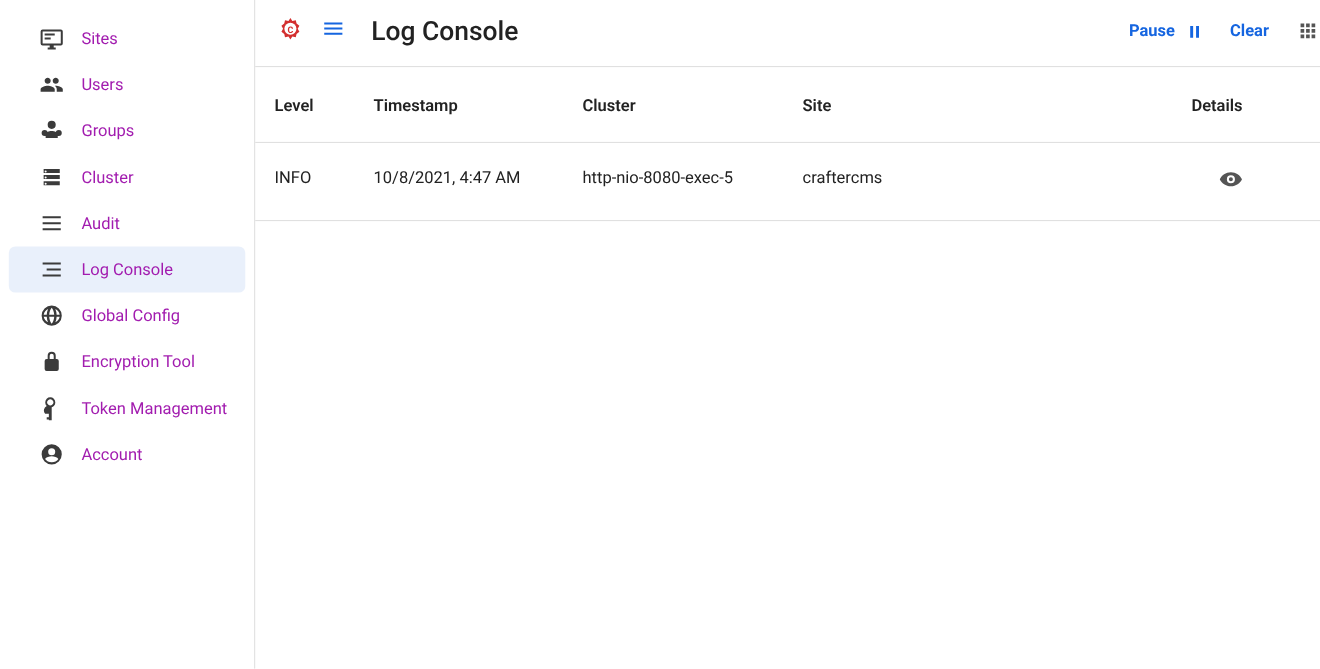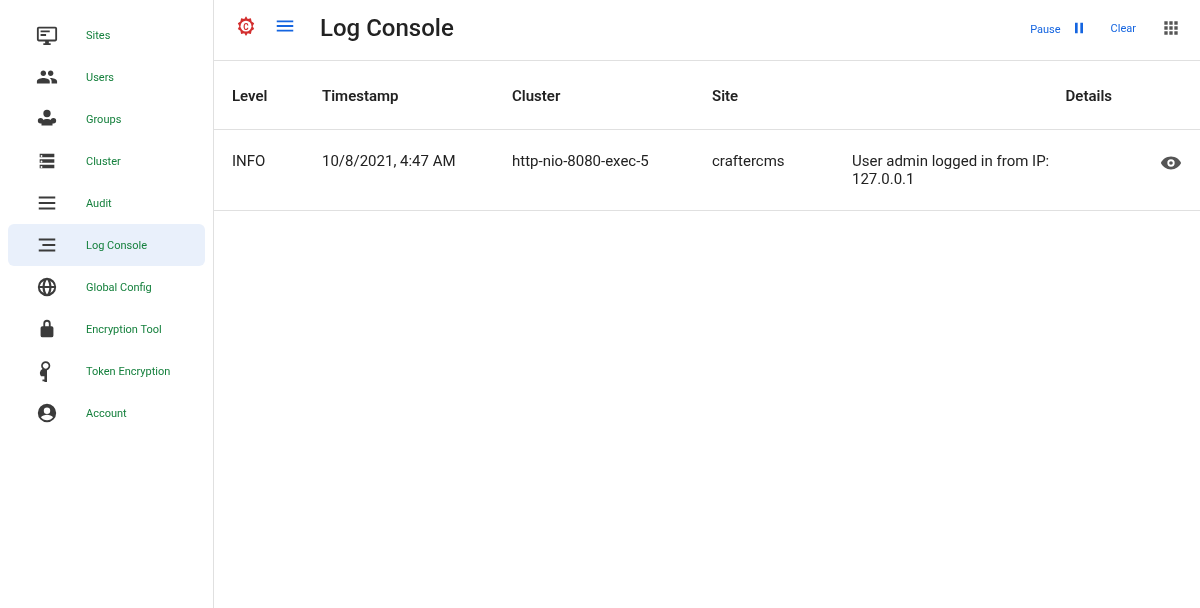--- a/index.html
+++ b/index.html
@@ -1,34 +1,34 @@
 <!DOCTYPE html>
 <html><head>
 <meta charset="utf-8">
 <style>
 * { box-sizing: border-box; margin: 0; padding: 0; }
 html, body { width: 1200px; height: 608px; font-family: -apple-system, BlinkMacSystemFont, "Segoe UI", Roboto, "Helvetica Neue", Arial, sans-serif; font-size: 16px; color: #222; background: #fff; }
 
 .app { display: flex; width: 100%; height: 100%; }
 
 .sidebar { width: 240px; border-right: 1px solid #e0e0e0; padding-top: 14px; display: flex; flex-direction: column; gap: 0px; }
-.sidebar-item { display: flex; align-items: center; gap: 28px; padding: 10px 16px 10px 28px; cursor: pointer; font-size: 11px; color: #15803d; border-radius: 6px; margin: 0 8px; }
+.sidebar-item { display: flex; align-items: center; gap: 16px; padding: 10px 16px 10px 28px; cursor: pointer; font-size: 15px; color: #a21caf; border-radius: 6px; margin: 0 8px; }
 .sidebar-item.active { background: #e9f0fb; }
 .sidebar-item .icon { width: 22px; height: 22px; display: flex; align-items: center; justify-content: center; color: #3b3b3b; }
 .sidebar-item .icon svg { width: 22px; height: 22px; fill: #3b3b3b; }
 .sidebar-item span.label { white-space: nowrap; }
 
 .main { flex: 1; display: flex; flex-direction: column; }
 
 .topbar { display: flex; align-items: center; justify-content: space-between; padding: 14px 18px 18px 18px; border-bottom: 1px solid #e0e0e0; }
 .topbar-left { display: flex; align-items: center; gap: 14px; }
 .logo { display: flex; align-items: center; gap: 8px; }
 .app-title { font-size: 24px; font-weight: 500; margin-left: 10px; }
 .topbar-right { display: flex; align-items: center; gap: 24px; }
-.action-btn { display: inline-flex; align-items: flex-end; gap: 10px; color: #1565e0; font-size: 11px; cursor: pointer; font-weight: 400; }
+.action-btn { display: inline-flex; align-items: flex-end; gap: 10px; color: #1565e0; font-size: 15px; cursor: pointer; font-weight: 700; }
 .action-btn svg { fill: #1565e0; }
 .apps-icon { width: 22px; height: 22px; display:flex; align-items:center; justify-content:center; cursor: pointer; }
 .apps-icon svg { fill: #555; width: 20px; height: 20px; }
 
 .table { width: 100%; }
 .thead, .trow { display: grid; grid-template-columns: 90px 190px 200px 140px 260px 70px; gap: 0; padding: 0 18px; }
 .thead { padding-top: 26px; padding-bottom: 24px; font-weight: 600; border-bottom: 1px solid #e0e0e0; font-size: 15px; }
 .trow { padding-top: 22px; padding-bottom: 22px; border-bottom: 1px solid #e0e0e0; font-size: 15px; }
 .th:last-child, .td:last-child { text-align: right; }
 .eye { display: inline-flex; justify-content: flex-end; cursor: pointer; }
@@ -113,21 +113,21 @@
       </span>
       <span class="label">Encryption Tool</span>
     </div>
 
     <div class="sidebar-item">
       <span class="icon">
         <svg viewBox="0 0 24 24">
             <path d="M7 14a5 5 0 115-5 4.9 4.9 0 01-.6 2.4L22 22l-2 2-2-2-1.5 1.5L15 22l1.5-1.5L14 18l-2.6 2.6A5 5 0 017 14zm0-2a3 3 0 100-6 3 3 0 000 6z" transform="rotate(45 12 12)"></path>
           </svg>
       </span>
-      <span class="label">Token Encryption</span>
+      <span class="label">Token Management</span>
     </div>
 
 
     <div class="sidebar-item">
       <span class="icon">
         <svg viewBox="0 0 24 24">
             <path d="M12 2a10 10 0 100 20 10 10 0 000-20zm0 4a3.5 3.5 0 110 7 3.5 3.5 0 010-7zm0 14c-2.7 0-5.1-1.3-6.6-3.3.9-1.7 4.3-2.7 6.6-2.7s5.7 1 6.6 2.7A7.96 7.96 0 0112 20z"></path>
           </svg>
       </span>
       <span class="label">Account</span>
@@ -181,21 +181,20 @@
         <div class="th">Cluster</div>
         <div class="th">Site</div>
         <div class="th">Details</div>
       </div>
 
       <div class="trow">
         <div class="td">INFO</div>
         <div class="td">10/8/2021, 4:47 AM</div>
         <div class="td">http-nio-8080-exec-5</div>
         <div class="td">craftercms</div>
-        <div class="td">User admin logged in from IP: 127.0.0.1</div>
         <div class="td eye">
           <span>
            <svg viewBox="0 0 24 24">
                 <path d="M12 5C7 5 2.7 8.1 1 12c1.7 3.9 6 7 11 7s9.3-3.1 11-7c-1.7-3.9-6-7-11-7zm0 11a4 4 0 110-8 4 4 0 010 8zm0-6a2 2 0 100 4 2 2 0 000-4z"></path>
               </svg>
           </span>
         </div>
       </div>
     </div>
 

